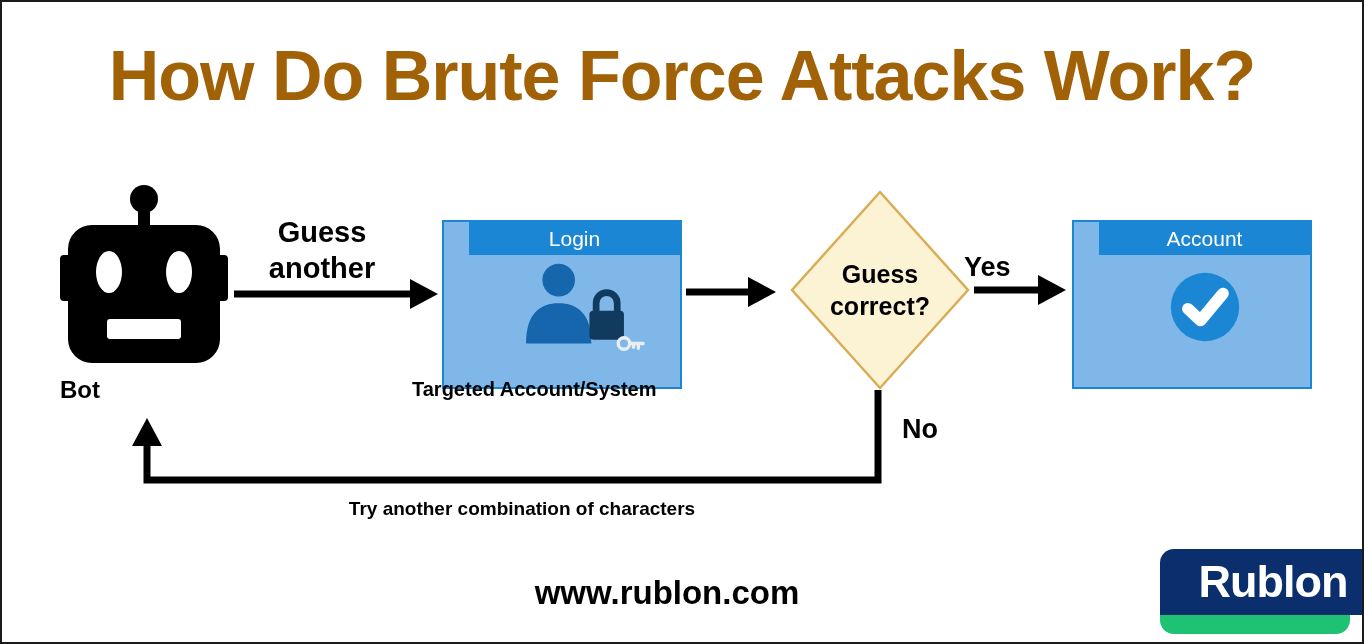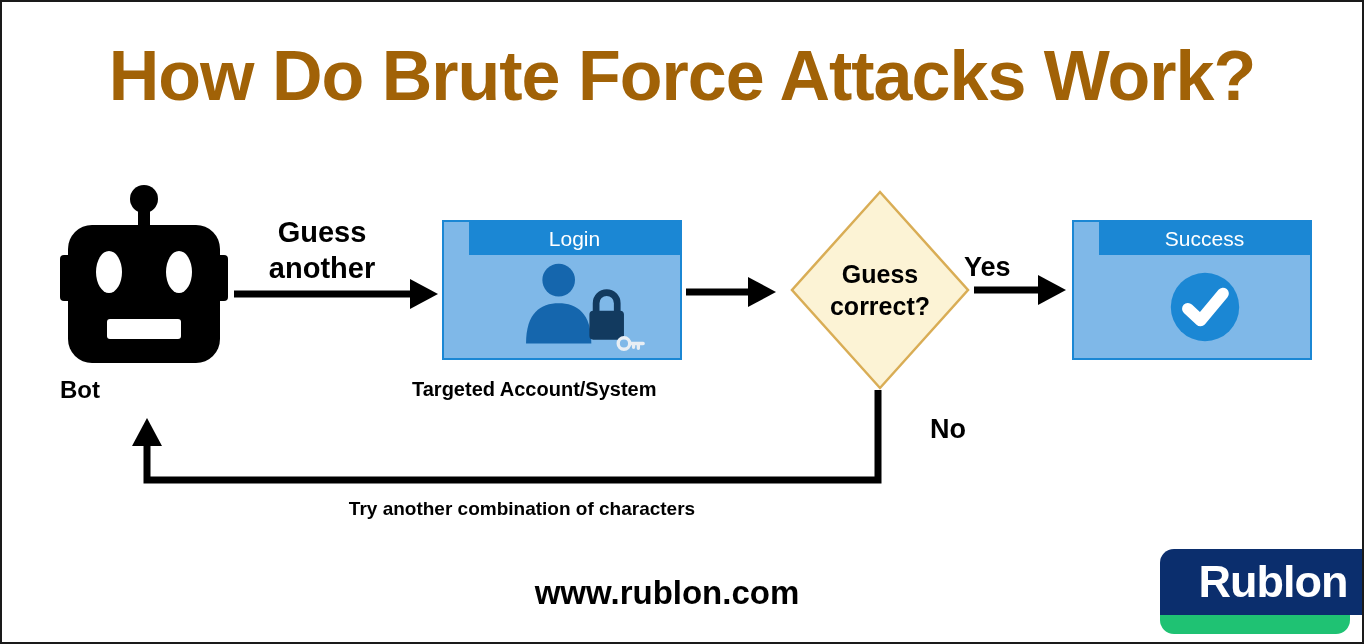--- a/index.html
+++ b/index.html
@@ -43,21 +43,21 @@
   .yes-label, .no-label { font-size: 27px; }
   .retry-label { width: 560px; text-align: center; font-size: 19px; }
   .website {
     position: absolute; left: 0; top: 572px; width: 1330px;
     text-align: center; font-size: 33px; font-weight: 700;
   }
 
   
   .node-box {
     position: absolute;
-    width: 240px; height: 140px;
+    width: 240px; height: 169px;
     border: 2px solid var(--header-blue, #1b87d4);
     background: var(--body-blue, #7fb8e8);
     padding-left: 25px;
   }
   .node-header {
     height: 33px;
     background: var(--header-blue, #1b87d4);
     color: #fff;
     font-size: 21px;
     display: flex; align-items: center; justify-content: center;
@@ -158,24 +158,24 @@
     </div>
   </div>
   <div class="label caption" style="left:410px; top:376px;">Targeted Account/System</div>
 
   <div class="label diamond-label" style="left:798px; top:256px;">
     <div>Guess</div>
     <div>correct?</div>
   </div>
 
   <div class="label yes-label" style="left:962px; top:250px; width:76px; text-align:left;">Yes</div>
-  <div class="label no-label" style="left:928px; top:412px;">No</div>
+  <div class="label no-label" style="left:900px; top:412px;">No</div>
 
   <div class="node-box" style="left:1070px; top:218px;">
-    <div class="node-header">Success</div>
+    <div class="node-header">Account</div>
     <div class="node-body">
       <svg class="success-icon" viewBox="0 0 100 100">
         <circle class="check-circle" cx="50" cy="50" r="38"></circle>
         <path class="check-mark" d="M31,52 L45,65 L70,35"></path>
       </svg>
     </div>
   </div>
 
   <div class="label retry-label" style="left:240px; top:496px;">Try another combination of characters</div>
 

